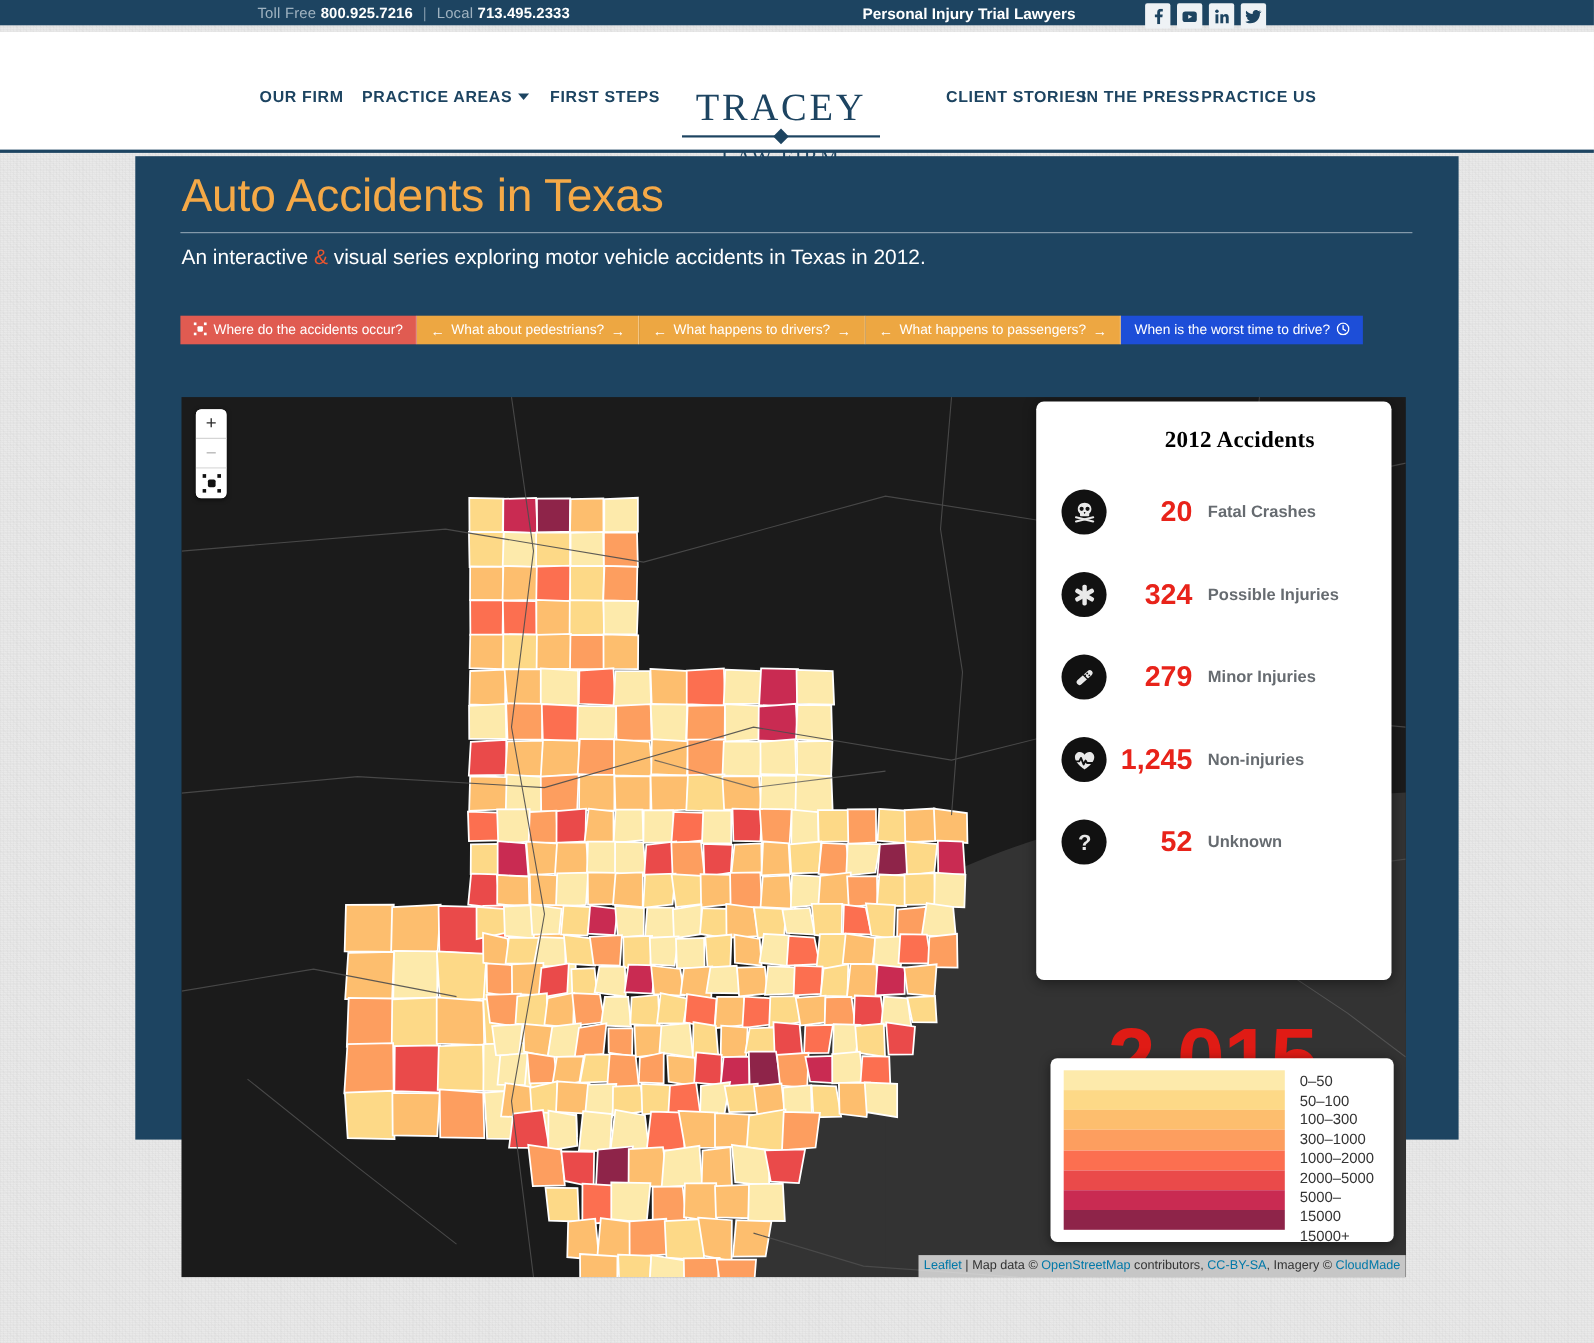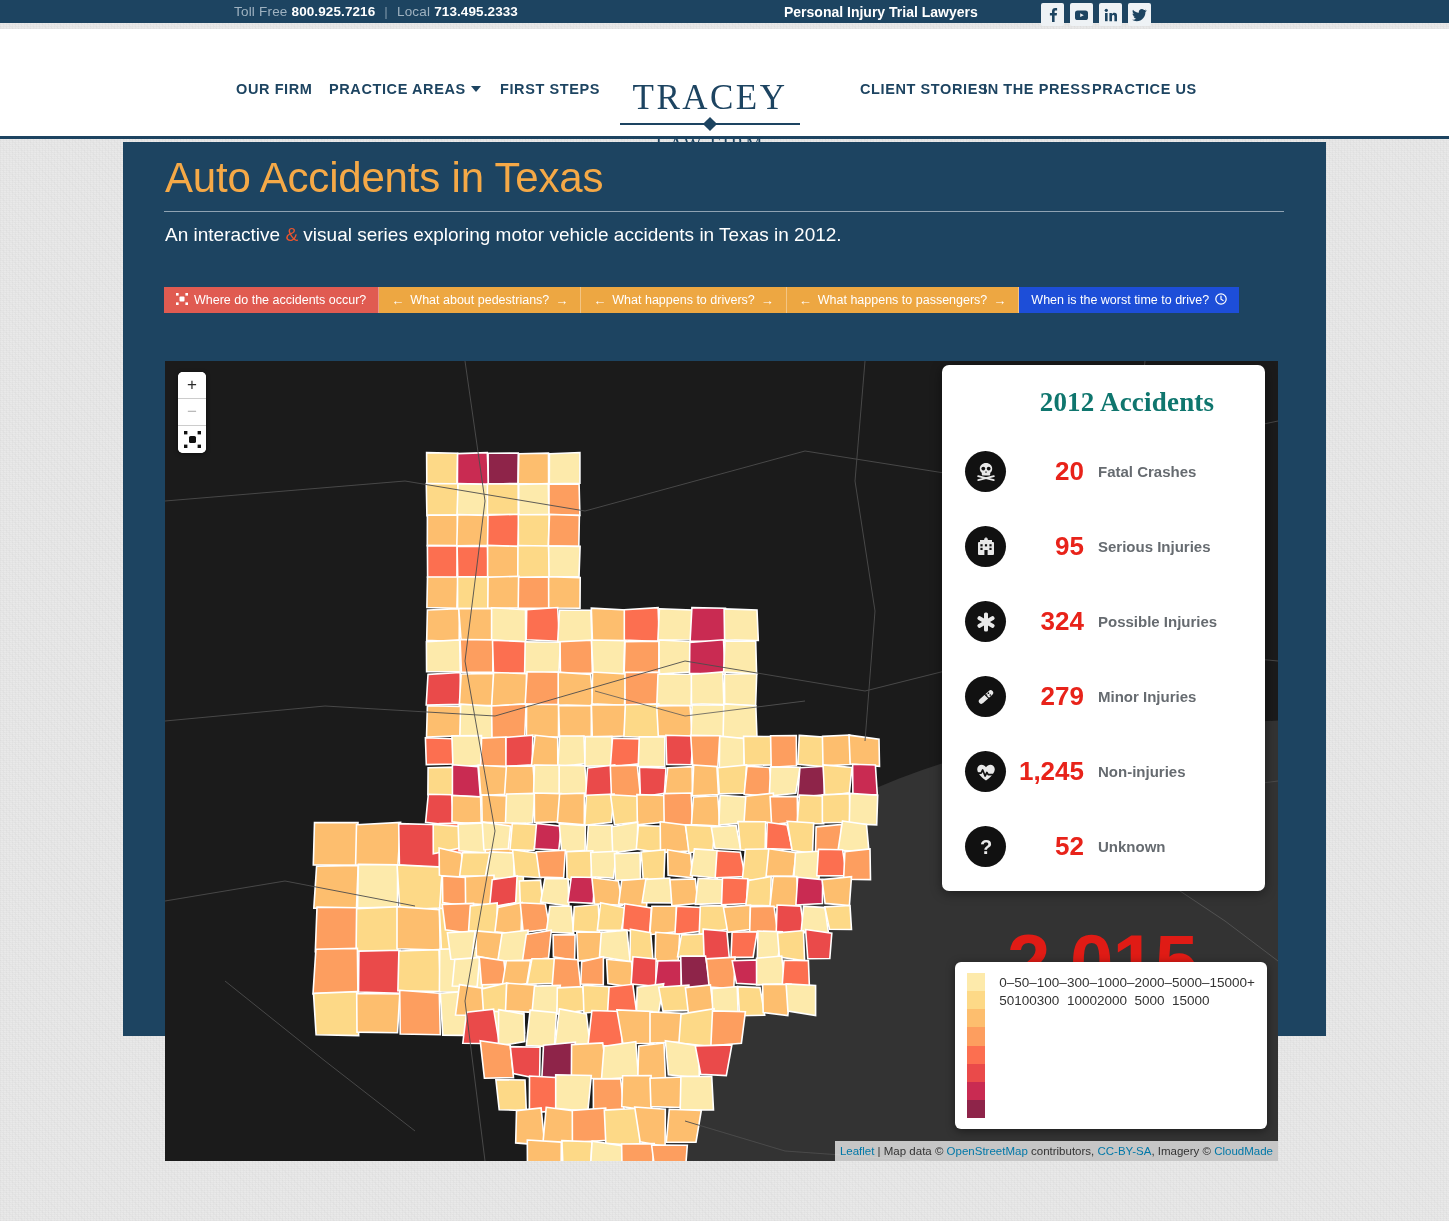--- a/index.html
+++ b/index.html
@@ -155,21 +155,21 @@
 
   
   .infopanel {
     position: absolute; left: 777px; top: 4px; width: 323px; height: 526px;
     background: #ffffff; border-radius: 7px;
     box-shadow: 0 2px 12px rgba(0,0,0,.45);
     padding: 22px 0 0 0;
   }
   .ip-title {
     text-align: center; font-family: "Liberation Serif", serif;
-    font-weight: 700; font-size: 27px; color: #0f766e; letter-spacing: .2px; padding-left: 47px;
+    font-weight: 700; font-size: 21px; color: #000000; letter-spacing: .2px; padding-left: 47px;
   }
   .ip-county {
     text-align: center; font-family: "Liberation Serif", serif;
     font-weight: 700; font-size: 26px; color: #e01b15; margin-top: 5px;
   }
   .ip-rows { margin-top: 16px; }
   .ip-row {
     display: flex; align-items: center; height: 75px; padding-left: 23px;
   }
   .ip-ico {
@@ -193,21 +193,21 @@
   
   .legend {
     position: absolute; left: 790px; top: 601px; width: 312px; height: 167px;
     background: #ffffff; border-radius: 6px;
     box-shadow: 0 2px 10px rgba(0,0,0,.45);
     padding: 11px 12px; display: flex; gap: 14px;
   }
   .legend .swatches { width: 205px; display: flex; flex-direction: column; }
   .legend .swatches div { flex: 1; }
   .legend .labels {
-    display: flex; flex-direction: row; justify-content: space-between;
+    display: flex; flex-direction: column; justify-content: space-between;
     font-size: 13.5px; color: #333; padding: 1px 0 1px 0; line-height: 17.6px;
   }
 
   
   .attrib {
     position: absolute; right: 0; bottom: 0; height: 20px;
     background: rgba(255,255,255,.72);
     font-size: 11.5px; color: #333; line-height: 20px; padding: 0 5px;
     white-space: nowrap;
   }
@@ -671,42 +671,20 @@
                     <path d="M11.2 11.4h1.6l-.5 1.7h-.6z" fill="#111"></path>
                     <rect x="3" y="17.2" width="18" height="1.9" rx=".95" transform="rotate(14 12 18.1)"></rect>
                     <rect x="3" y="17.2" width="18" height="1.9" rx=".95" transform="rotate(-14 12 18.1)"></rect>
                   </g>
                 </svg>
             </span>
             <span class="ip-val">20</span>
             <span class="ip-lab">Fatal Crashes</span>
           </div>
 
-          <div class="ip-row">
-            <span class="ip-ico">
-              <svg width="24" height="24" viewBox="0 0 24 24">
-                  <g fill="#e9e9e9">
-                    <rect x="4" y="7" width="16" height="13" rx="1"></rect>
-                    <path d="M6 7V5h12v2z"></path>
-                    <path d="M11.2 2.4h1.6v3.4h-1.6z"></path>
-                    <path d="M10.2 3.4h3.6V5h-3.6z"></path>
-                  </g>
-                  <g fill="#111">
-                    <rect x="6.4" y="9.2" width="2.2" height="2.2"></rect>
-                    <rect x="10.9" y="9.2" width="2.2" height="2.2"></rect>
-                    <rect x="15.4" y="9.2" width="2.2" height="2.2"></rect>
-                    <rect x="6.4" y="12.8" width="2.2" height="2.2"></rect>
-                    <rect x="15.4" y="12.8" width="2.2" height="2.2"></rect>
-                    <rect x="10.4" y="15" width="3.2" height="5"></rect>
-                  </g>
-                </svg>
-            </span>
-            <span class="ip-val">95</span>
-            <span class="ip-lab">Serious Injuries</span>
-          </div>
 
           <div class="ip-row">
             <span class="ip-ico">
               <svg width="24" height="24" viewBox="0 0 24 24">
                   <g fill="#e9e9e9">
                     <rect x="10" y="2.5" width="4" height="19" rx="1.6"></rect>
                     <rect x="10" y="2.5" width="4" height="19" rx="1.6" transform="rotate(60 12 12)"></rect>
                     <rect x="10" y="2.5" width="4" height="19" rx="1.6" transform="rotate(120 12 12)"></rect>
                   </g>
                 </svg>

